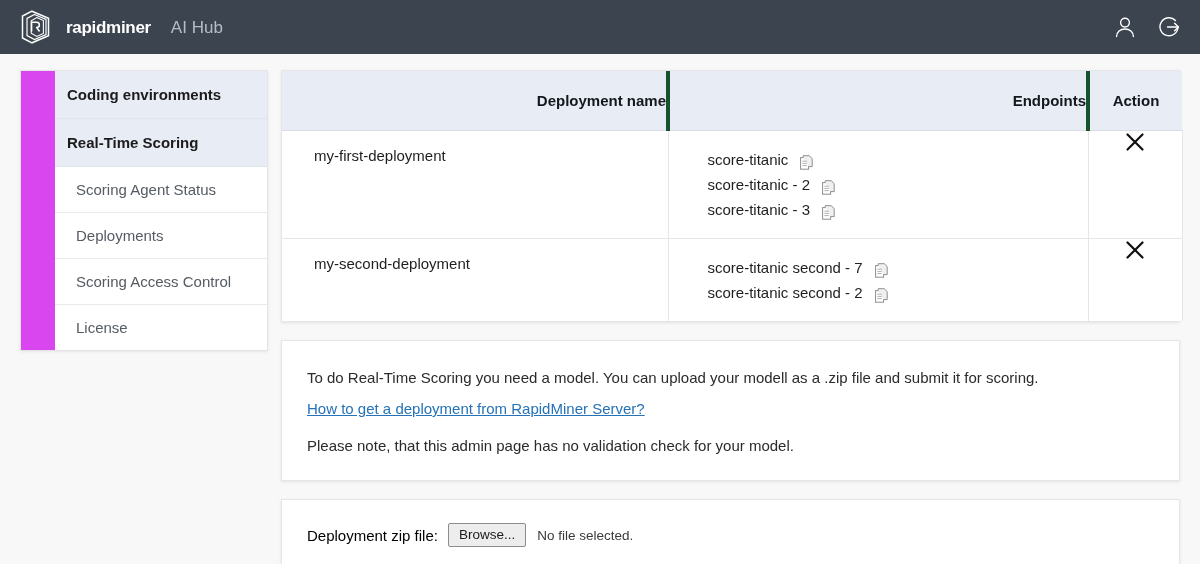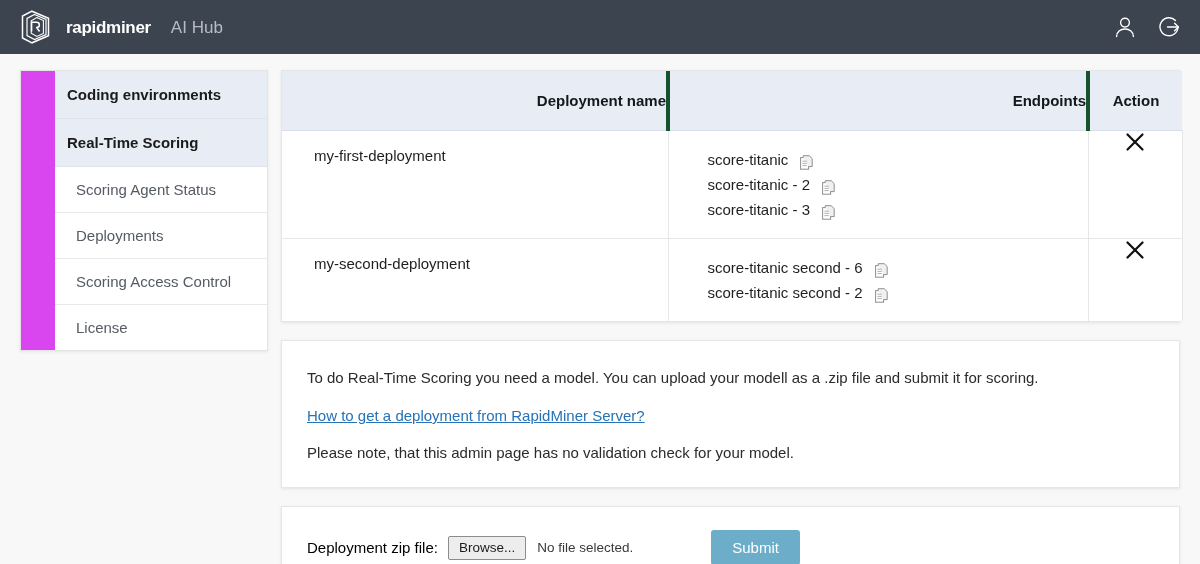--- a/index.html
+++ b/index.html
@@ -153,21 +153,21 @@
 
   
   .info-card { padding: 26px 30px 26px 25px; }
   .info-line {
     font-size: 15px;
     color: #2b2b2b;
     line-height: 21px;
   }
   .info-link {
     display: inline-block;
-    margin-top: 19px;
+    margin-top: 12px;
     font-size: 15px;
     color: #2572b8;
     text-decoration: underline;
     cursor: pointer;
   }
   .info-note {
     margin-top: 19px;
     font-size: 15px;
     color: #2b2b2b;
   }
@@ -313,21 +313,21 @@
                   <path d="M3.5 3.5 L18.5 18.5 M18.5 3.5 L3.5 18.5" stroke="#111111" stroke-width="2.2" stroke-linecap="round"></path>
                 </svg>
               </span>
             </td>
           </tr>
 
           <tr>
             <td class="cell-name">my-second-deployment</td>
             <td class="cell-ends">
               <div class="endpoint-row">
-                <span class="endpoint-name">score-titanic second - 6</span>
+                <span class="endpoint-name">score-titanic second - 7</span>
                 <span class="copy-icon">
                   <svg viewBox="0 0 13 15" fill="none" xmlns="http://www.w3.org/2000/svg">
                     <rect x="0.6" y="2.6" width="8" height="11.6" stroke="#8e8e8e" stroke-width="1" fill="#ffffff"></rect>
                     <path d="M3.2 2.6 L3.2 0.7 L9.2 0.7 L12.2 3.6 L12.2 11.6 L8.6 11.6" stroke="#8e8e8e" stroke-width="1" fill="#f0f0f0"></path>
                     <path d="M2.4 6.2 H6.8 M2.4 8.4 H6.8 M2.4 10.6 H6.8" stroke="#a8a8a8" stroke-width="0.9"></path>
                   </svg>
                 </span>
               </div>
               <div class="endpoint-row">
                 <span class="endpoint-name">score-titanic second - 2</span>
@@ -355,17 +355,16 @@
     <div class="card info-card">
       <div class="info-line">To do Real-Time Scoring you need a model. You can upload your modell as a .zip file and submit it for scoring.</div>
       <a class="info-link">How to get a deployment from RapidMiner Server?</a>
       <div class="info-note">Please note, that this admin page has no validation check for your model.</div>
     </div>
 
     <div class="card upload-card">
       <span class="upload-label">Deployment zip file:</span>
       <button class="browse-btn">Browse...</button>
       <span class="no-file">No file selected.</span>
-      <button class="submit-btn">Submit</button>
     </div>
 
   </div>
 </div>
 
 </body></html>

